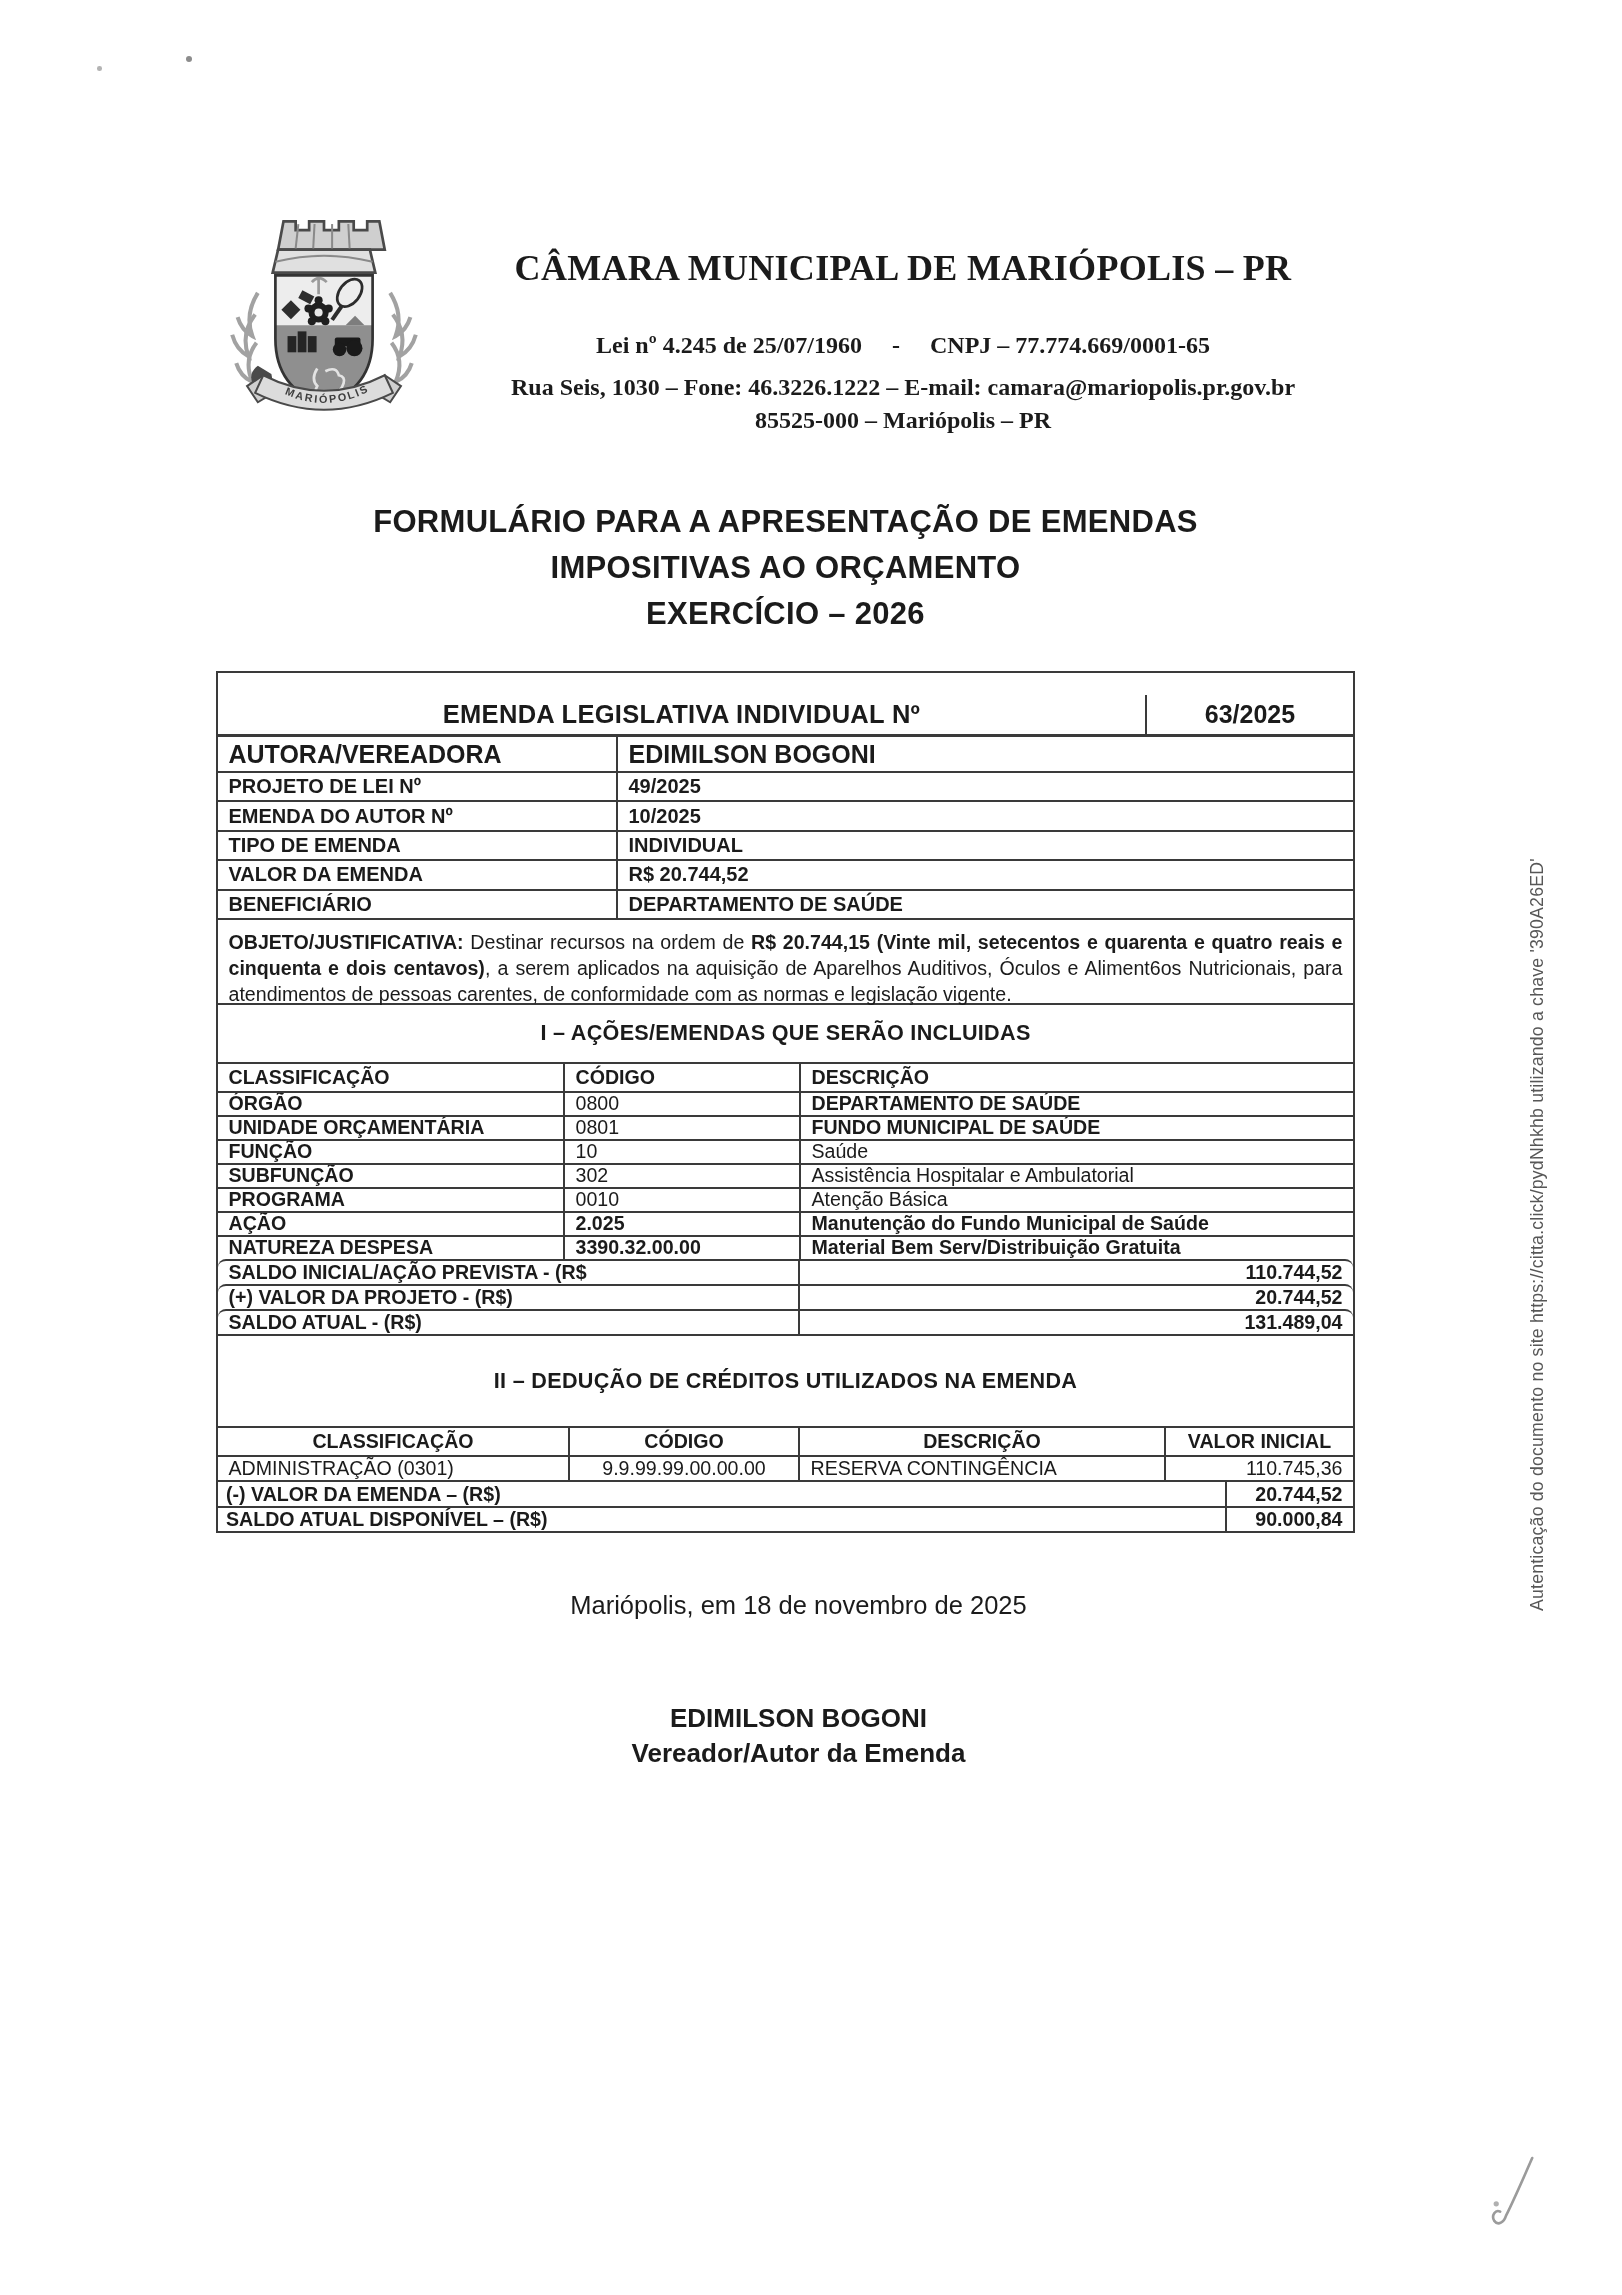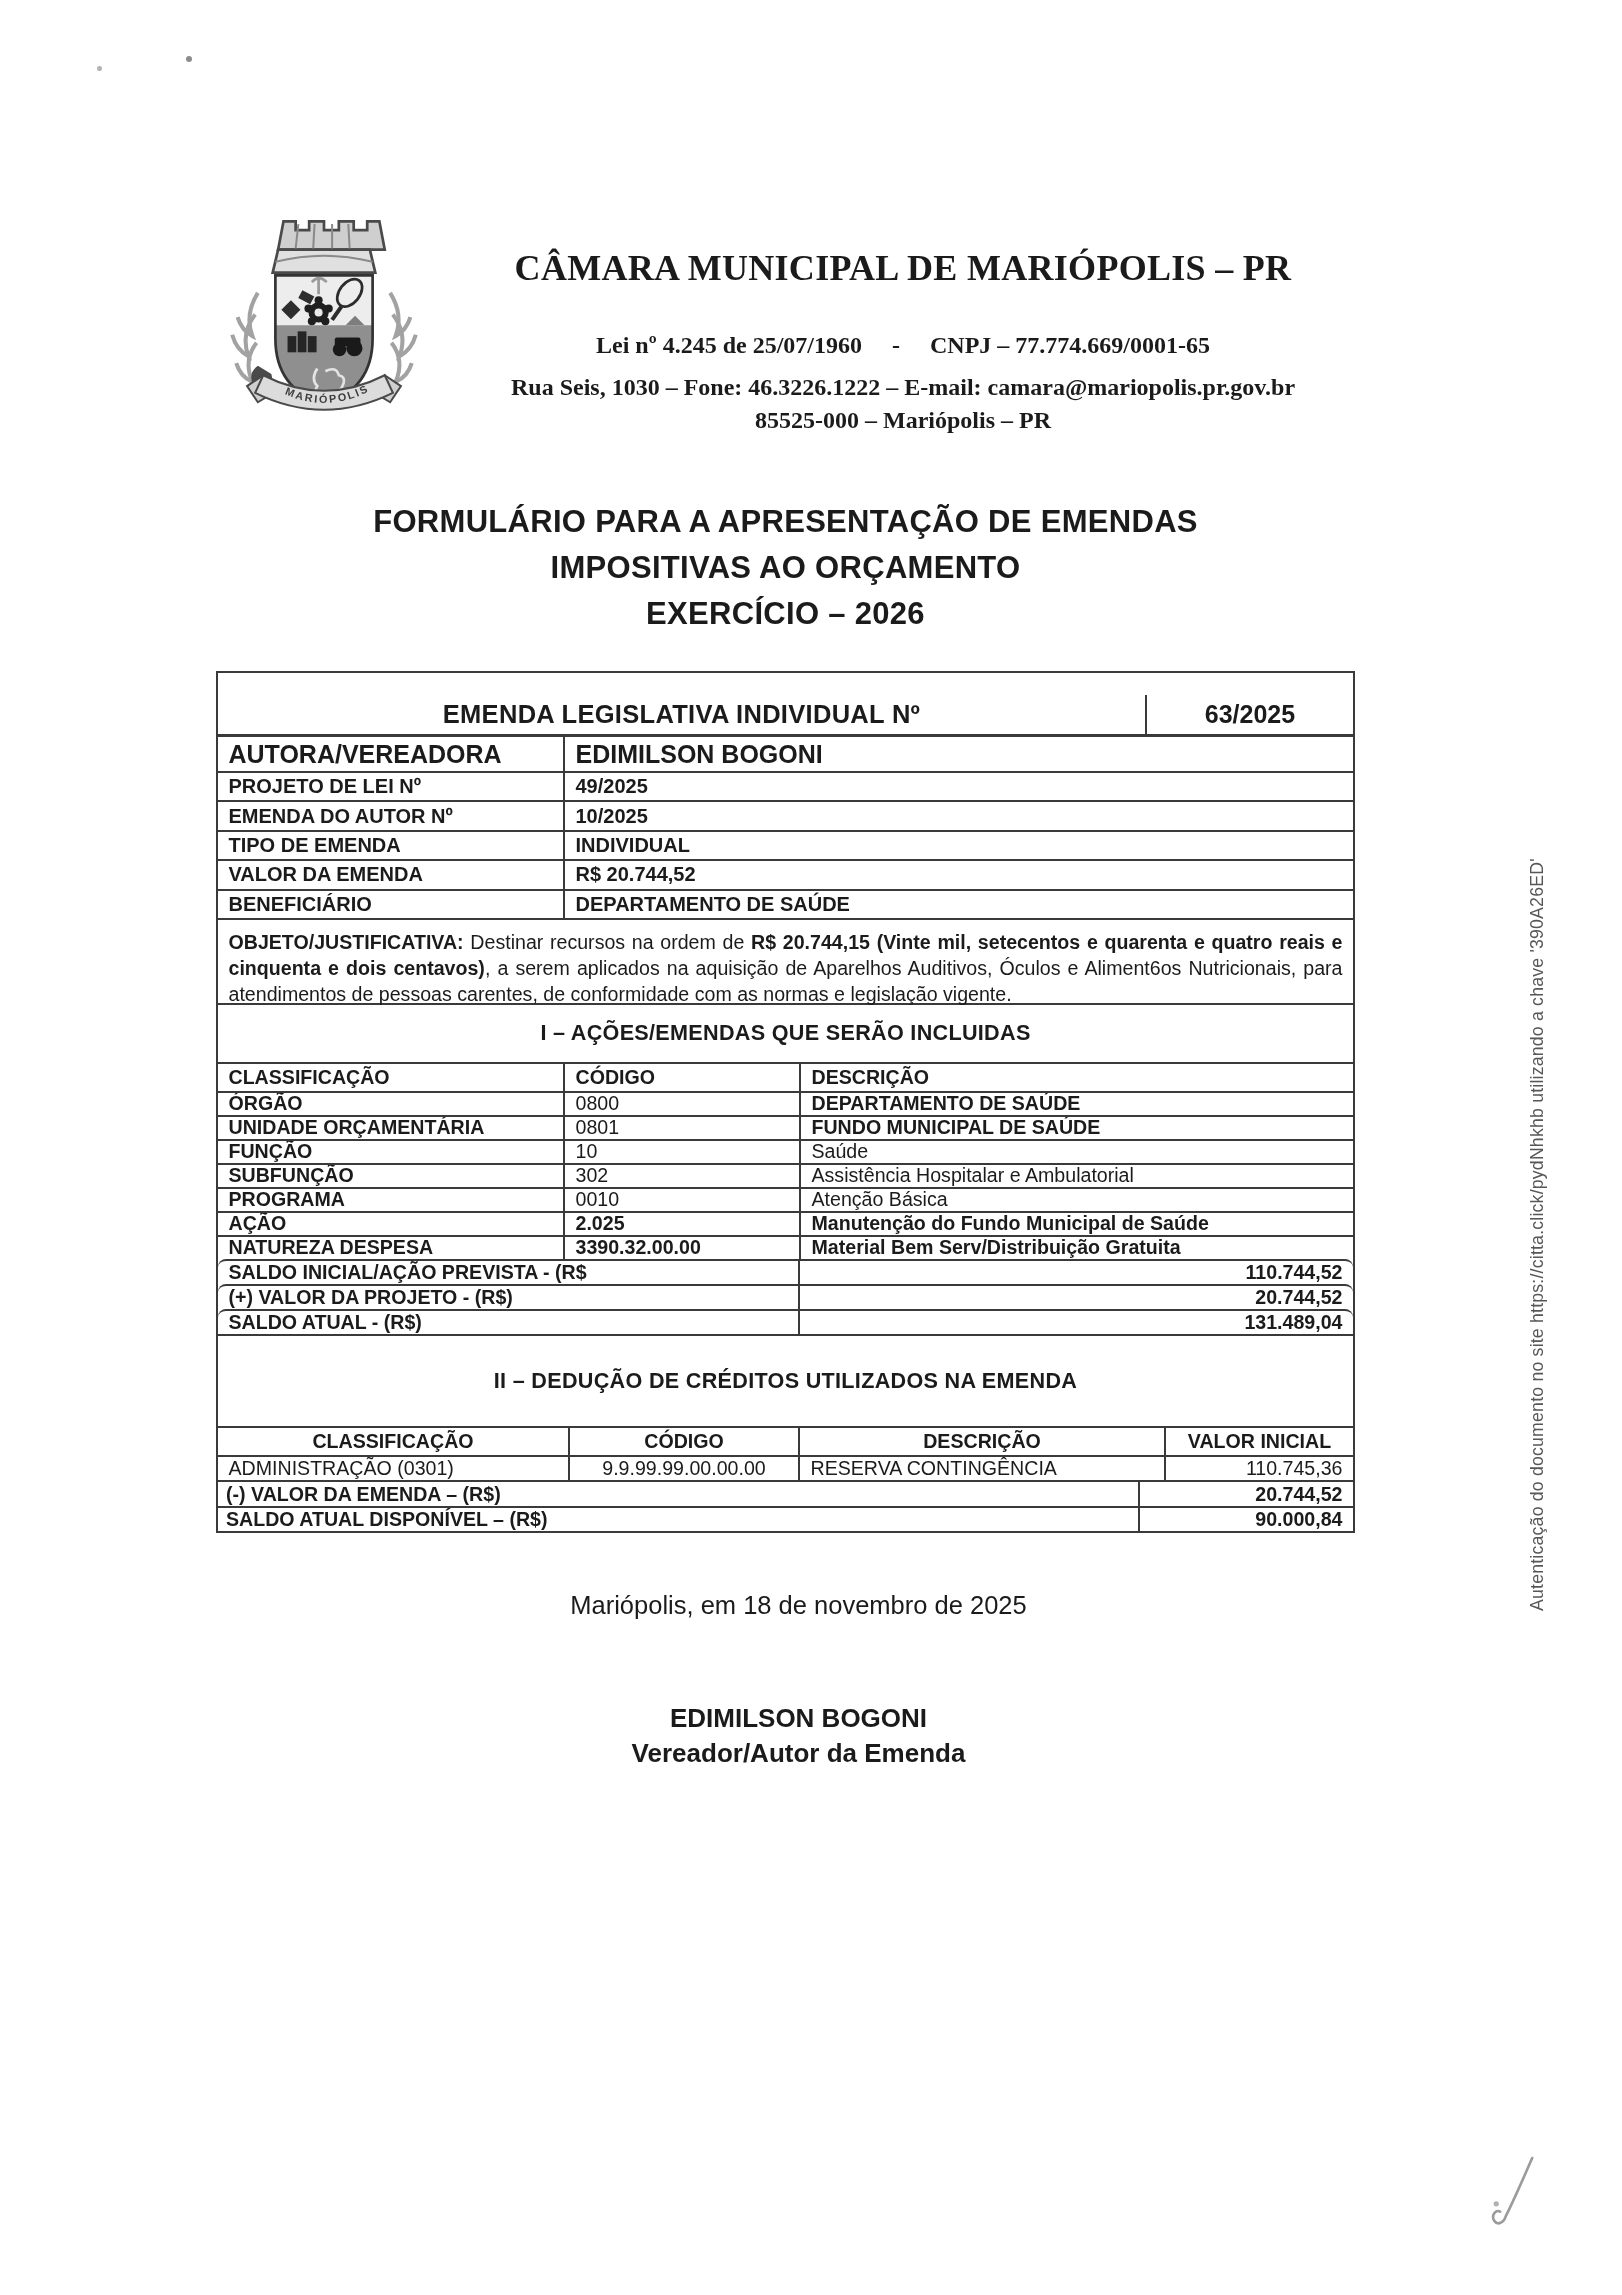--- a/index.html
+++ b/index.html
@@ -34,40 +34,40 @@
   .h-just   { height:85px; }
   .h-sec1   { height:59px; }
   .h-th     { height:29px; }
   .h-d      { height:24px; }
   .h-saldo  { height:25px;border-radius:8px; }
   .h-sec2   { height:92px; }
   .h-th2    { height:29px; }
   .h-d2     { height:25.5px; }
   .cell-title { width:927px; justify-content:center; font-size:25.5px; font-weight:bold; letter-spacing:0.3px; }
   .cell-num   { flex:1; justify-content:center; font-size:25px; font-weight:bold; }
-  .cell-l  { width:345px; font-size:20px; font-weight:bold; }
+  .cell-l  { width:398px; font-size:20px; font-weight:bold; }
   .cell-v  { flex:1; font-size:20px; font-weight:bold; }
   .big .cell-l, .big .cell-v { font-size:25px; }
   .cell-just { display:block; padding:9.2px 10.5px 0 10.5px; font-size:19.6px; line-height:26px;
                text-align:justify; }
   .sec-head { justify-content:center; align-items:center; font-size:21.6px; font-weight:bold;
               letter-spacing:0.3px; }
   .t1-c1 { width:345px; font-size:19.6px; font-weight:bold; }
   .t1-c2 { width:236px; font-size:19.6px; font-weight:bold; }
   .t1-c3 { flex:1;      font-size:19.6px; font-weight:bold; }
   .fw-n  { font-weight:normal; }
   .saldo-l { width:580px; font-size:19.6px; font-weight:bold; }
   .saldo-v { flex:1; justify-content:flex-end; font-size:19.6px; font-weight:bold;padding-left:36px; }
   .t2-c1 { width:350px; font-size:19.6px; font-weight:bold; }
   .t2-c2 { width:230px; justify-content:center; font-size:19.6px; font-weight:normal; }
   .t2-c3 { width:366px; font-size:19.6px; font-weight:normal; }
   .t2-c4 { flex:1; justify-content:flex-end; font-size:19.6px; font-weight:normal; }
   .t2-head .t2-c1 { justify-content:center; }
   .t2-head .c { font-weight:bold; }
-  .t2-tot-l { width:920px; font-size:19.6px; font-weight:bold;padding-left:8px; }
+  .t2-tot-l { width:1007px; font-size:19.6px; font-weight:bold;padding-left:8px; }
   .t2-tot-v { flex:1; justify-content:flex-end; font-size:19.6px; font-weight:bold; }
   
   .date-line { position:absolute; left:216px; top:1591px; width:1165px; text-align:center;
                font-size:25.5px; }
   .sig-name { position:absolute; left:216px; top:1703px; width:1165px; text-align:center;
               font-size:26px; font-weight:bold; }
   .sig-role { position:absolute; left:216px; top:1738px; width:1165px; text-align:center;
               font-size:26px; font-weight:bold; }
   
   .auth { position:absolute; left:1527px; top:1611px; width:942px; height:22px;

